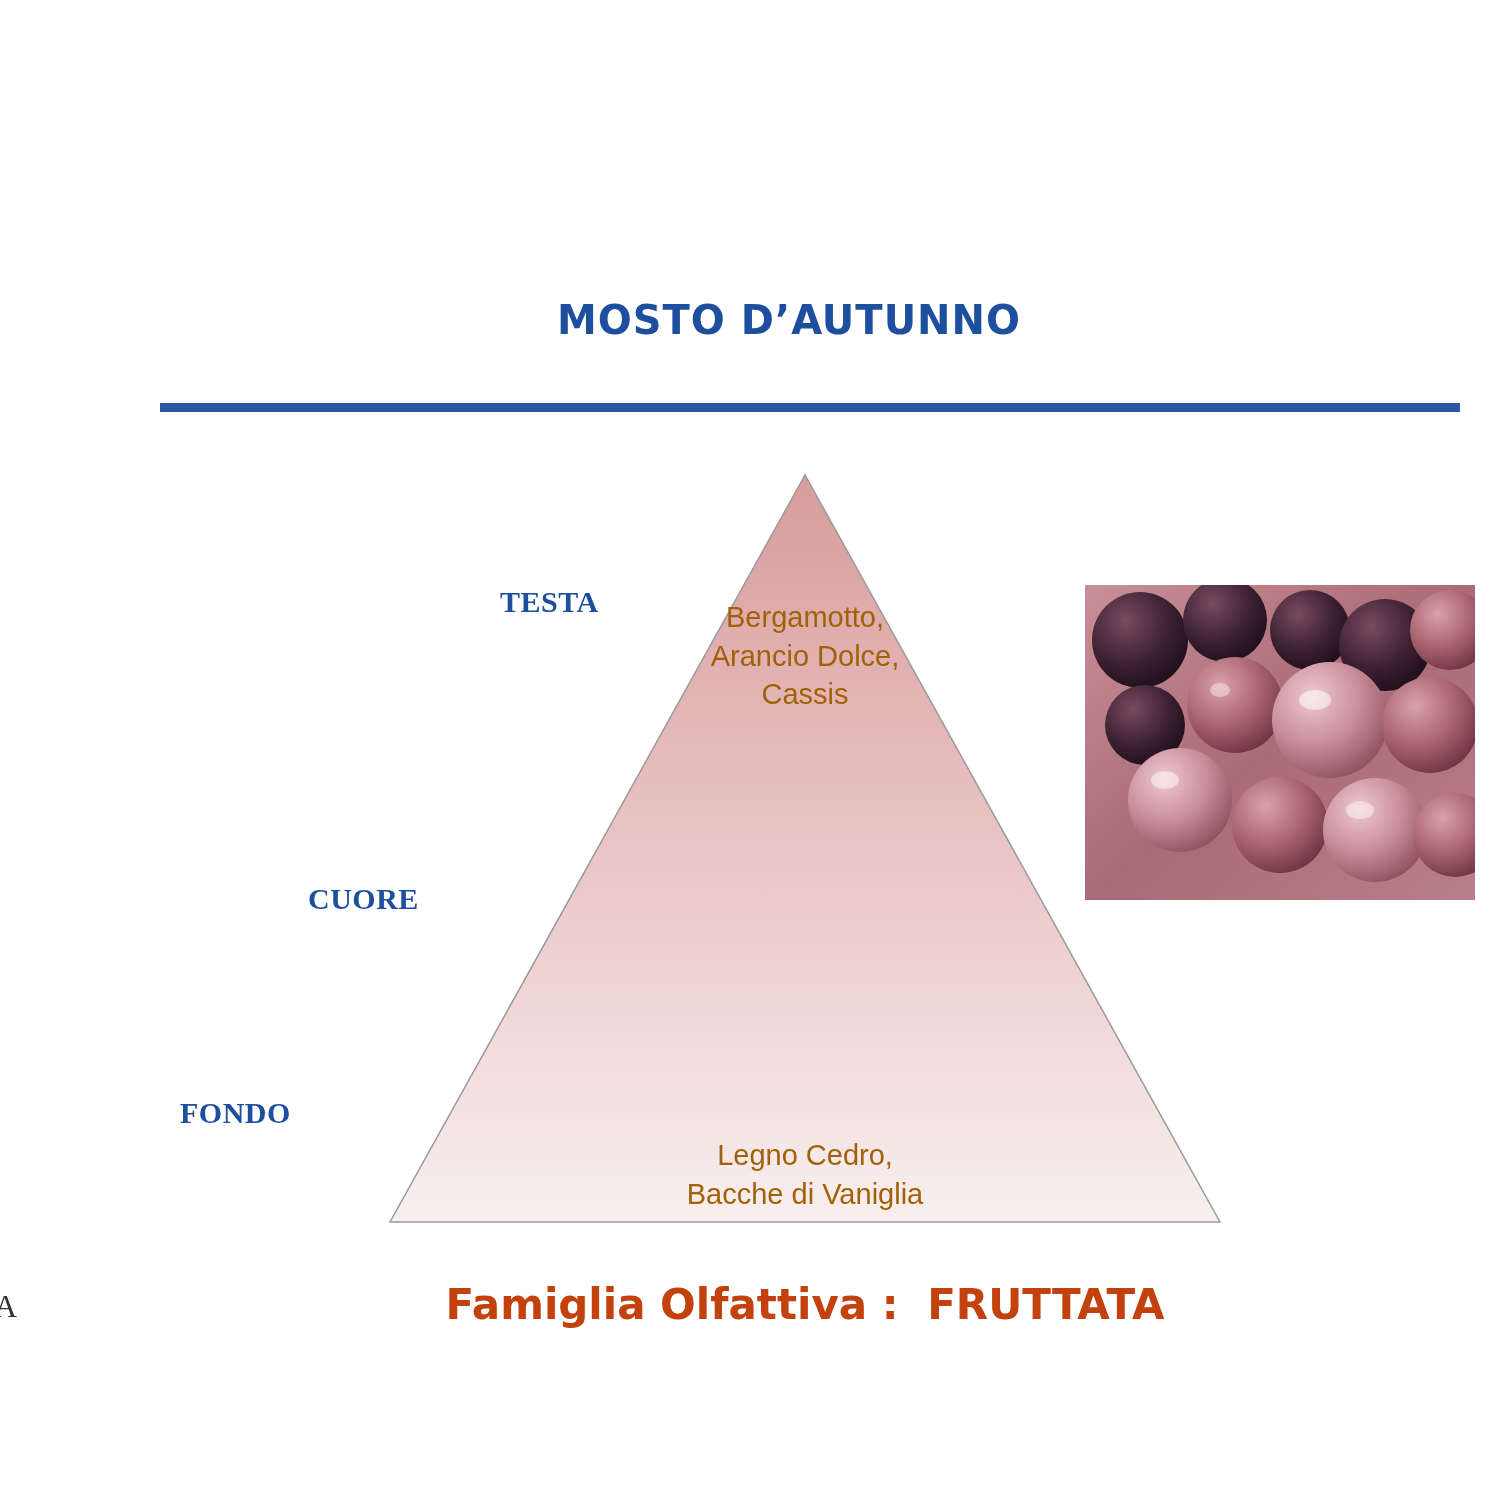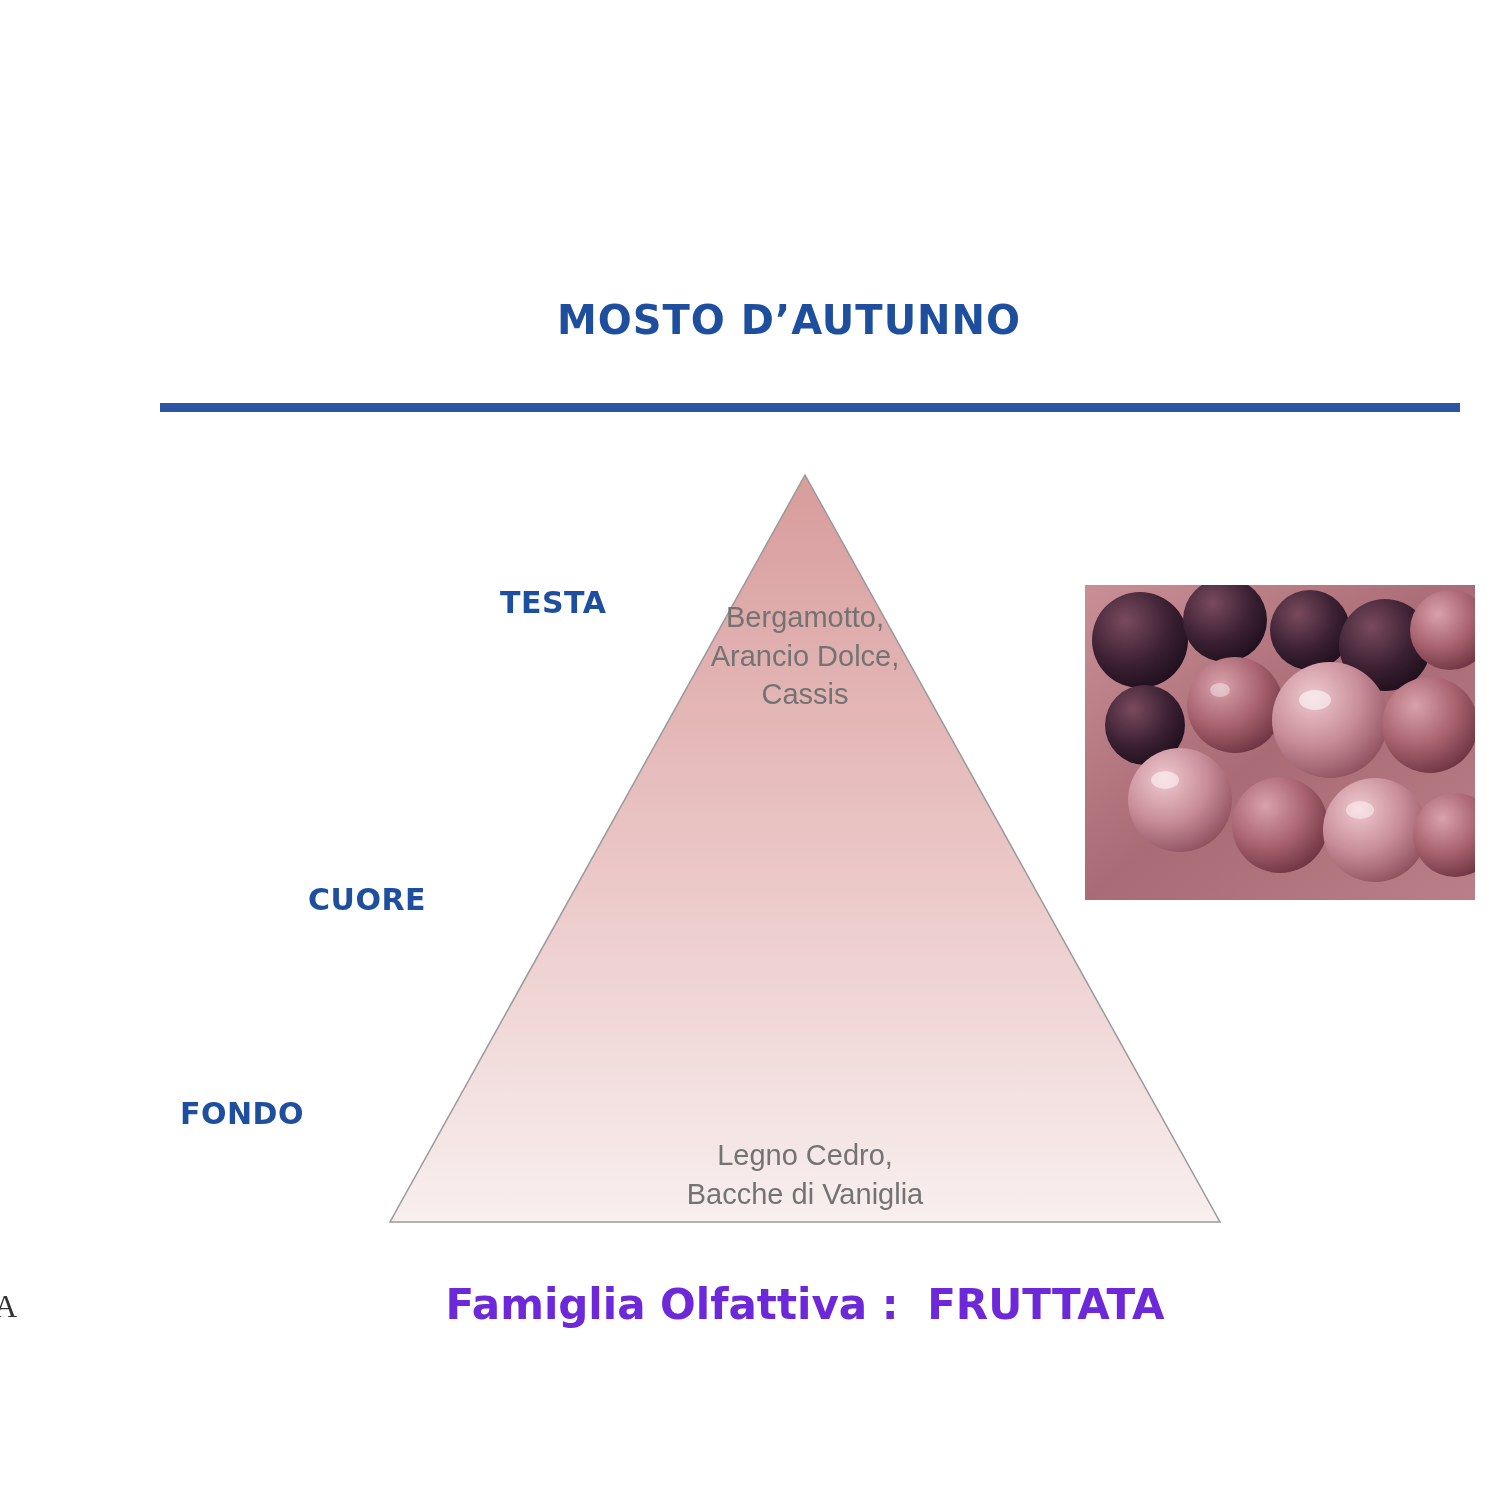--- a/index.html
+++ b/index.html
@@ -42,54 +42,55 @@
     width: 850px;
     height: 760px;
   }
   .level-label {
     position: absolute;
     font-size: 30px;
     font-weight: bold;
     color: #1e4f9e;
     letter-spacing: 0.5px;
     white-space: nowrap;
+    font-family: Liberation Serif, serif;
   }
   .label-testa { top: 585px; left: 500px; }
   .label-cuore { top: 858px; left: 308px; margin-top: 24px; }
   .label-fondo { top: 1096px; left: 180px; }
   .notes {
     position: absolute;
     left: 805px;
     transform: translateX(-50%);
     width: 520px;
     text-align: center;
     font-family: "Liberation Sans", sans-serif;
     font-size: 29px;
     line-height: 1.33;
-    color: #737373;
+    color: #a16207;
     white-space: pre-line;
   }
   .notes-testa { top: 598px; }
   .notes-cuore { top: 806px; }
   .notes-fondo { top: 1116px; margin-top: 20px; }
   .grapes-svg {
     position: absolute;
     top: 585px;
     left: 1085px;
     width: 390px;
     height: 315px;
   }
   .footer {
     position: absolute;
     top: 1280px;
     left: 805px;
     transform: translateX(-50%);
     font-size: 42px;
     font-weight: bold;
-    color: #6d28d9;
+    color: #c2410c;
     white-space: nowrap;
   }
   .footer span + span { margin-left: 14px; }
   .stray-letter {
     position: absolute;
     top: 1288px;
     left: -6px;
     font-family: "Liberation Serif", serif;
     font-size: 32px;
     color: #333333;

